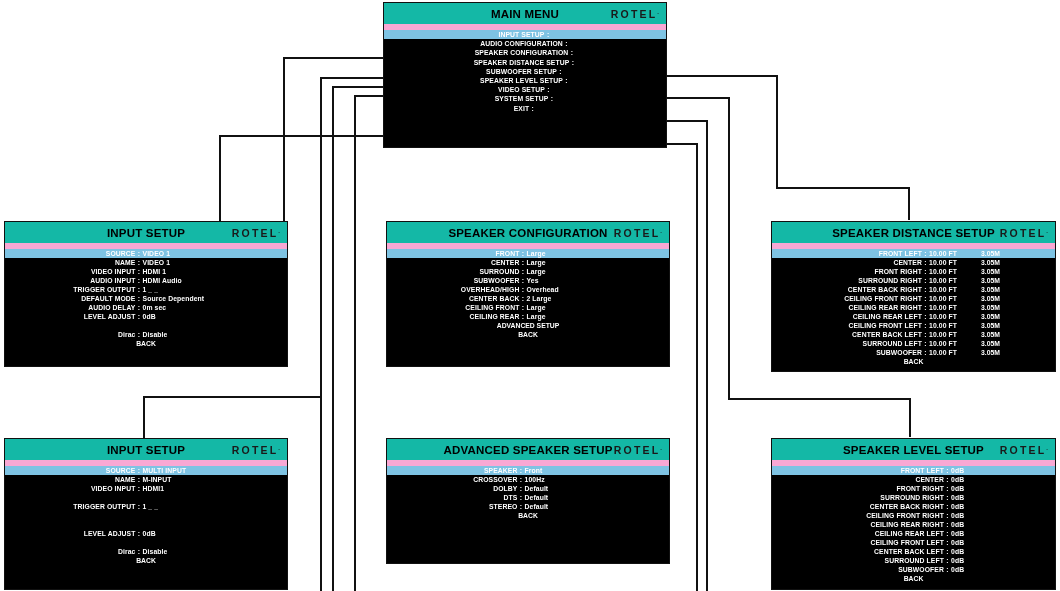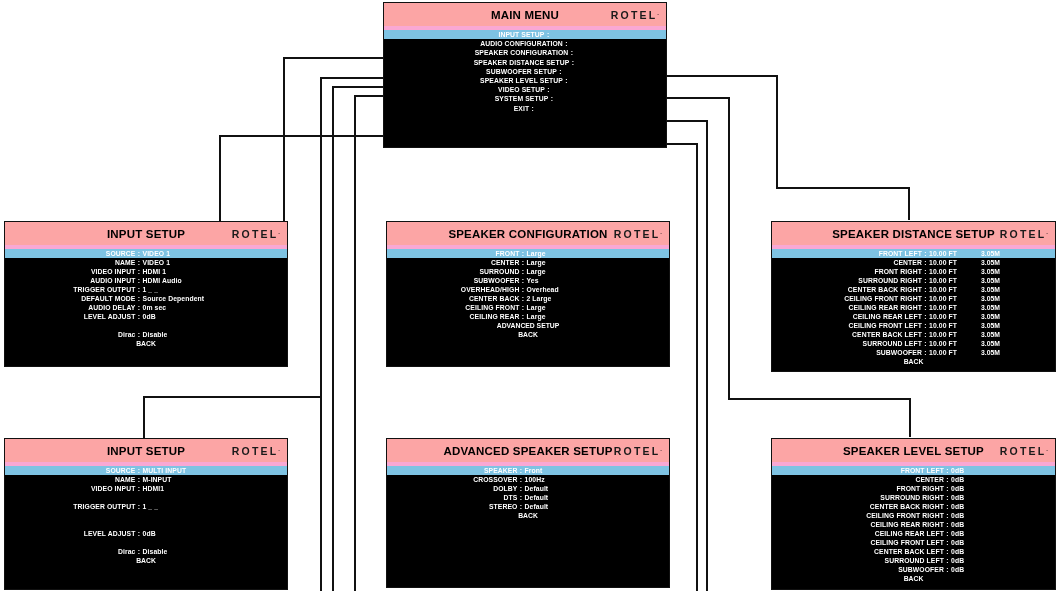--- a/index.html
+++ b/index.html
@@ -16,22 +16,22 @@
   .screen{
     position:absolute;
     background:#000000;
     border:1px solid #111111;
     box-sizing:border-box;
     overflow:hidden;
   }
   .scr-head{
     position:relative;
     height:27px;
-    background:#fca5a5;
-    border-bottom:4px solid #f9a8d4;
+    background:#14b8a6;
+    border-bottom:6px solid #f9a8d4;
     box-sizing:border-box;
     display:flex;align-items:center;justify-content:center;
   }
   .scr-title{
     font-size:11.5px;font-weight:bold;color:#000000;
     letter-spacing:.2px;text-align:center;white-space:nowrap;
   }
   .rotel{
     position:absolute;right:7px;top:50%;transform:translateY(-50%);
     font-size:10.5px;font-weight:bold;color:#1a1a1a;
@@ -332,21 +332,21 @@
         </div>
         <div class="row center">
           <span class="single">ADVANCED SETUP</span>
         </div>
         <div class="row center">
           <span class="single">BACK</span>
         </div>
       </div>
   </div>
 
-  <div class="screen adv" style="left:386px;top:438px;width:284px;height:150px;">
+  <div class="screen adv" style="left:386px;top:438px;width:284px;height:126px;">
     <div class="scr-head">
       <span class="scr-title">ADVANCED SPEAKER SETUP</span>
       <span class="rotel">ROTEL<sup>.</sup></span>
     </div>
     <div class="scr-body" id="body-advanced_speaker_setup">
         <div class="row sel">
           <span class="lbl">SPEAKER</span>
           <span class="colon">:</span>
           <span class="val">Front</span>
         </div>

